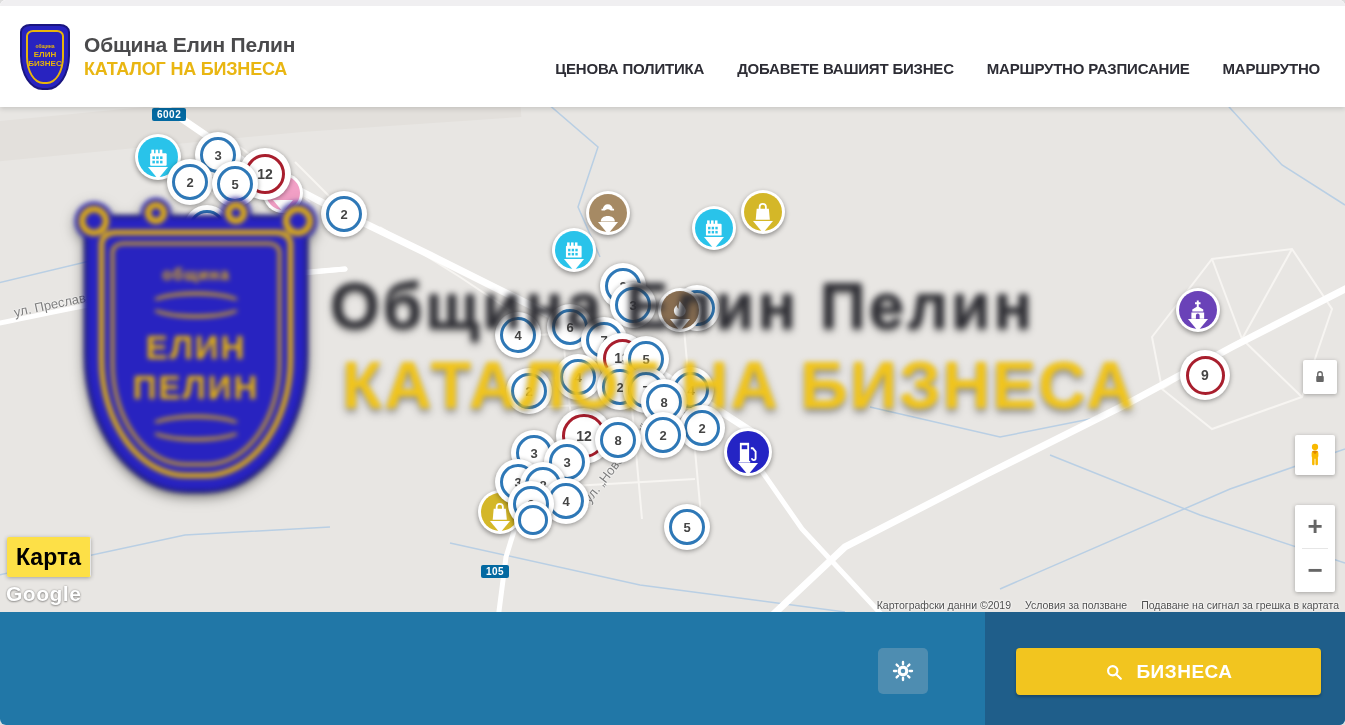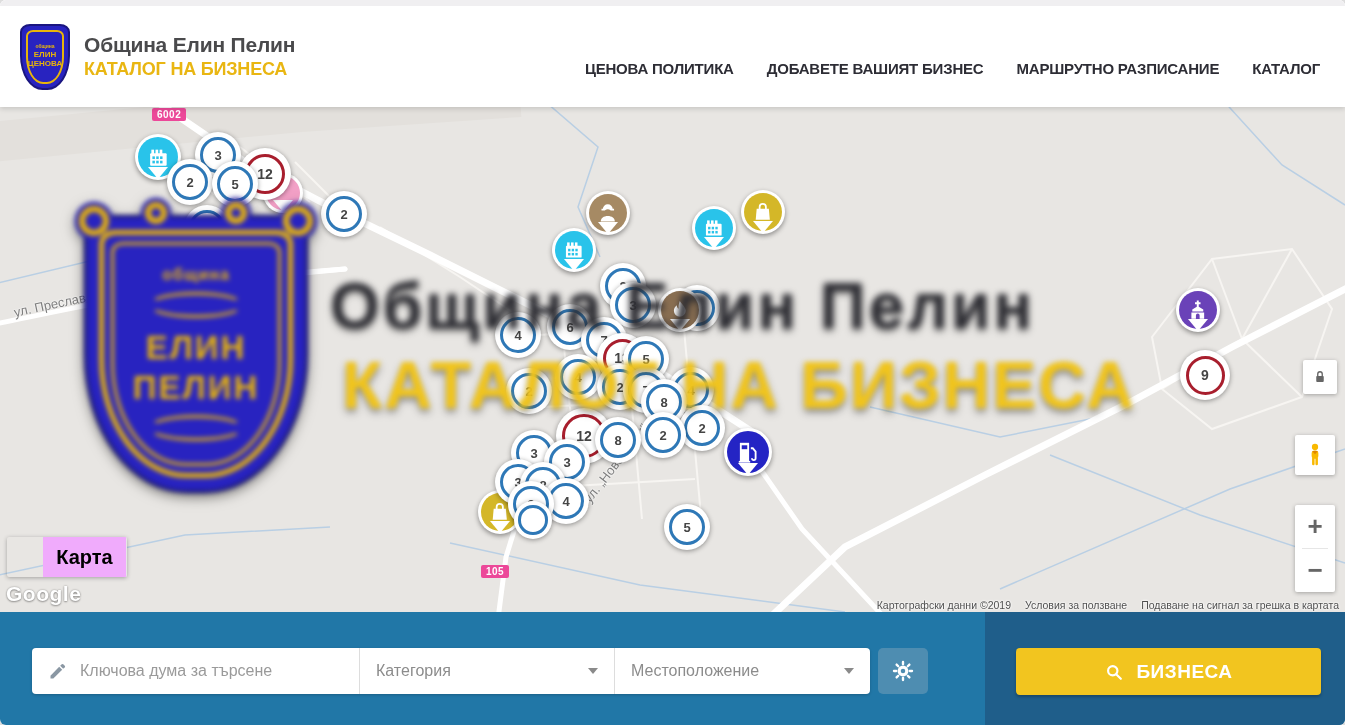--- a/index.html
+++ b/index.html
@@ -26,21 +26,21 @@
   nav a { font-size:15px; font-weight:bold; color:#2d2d35; text-decoration:none;
           margin-left:33px; letter-spacing:-0.2px; white-space:nowrap;margin-top:24px; }
 
   
   #map { position:absolute; top:107px; left:0; width:1345px; height:505px;
          background:#e8e6e3; overflow:hidden; cursor:grab; }
   #map-bg { position:absolute; top:0; left:0; z-index:0; }
 
   .street-label { position:absolute; font-size:13px; color:#7e7e7e; white-space:nowrap;
                   z-index:5; text-shadow:0 0 2px #fff, 0 0 2px #fff; }
-  .road-badge { position:absolute; background:#ec4899; color:#fff; font-size:10px; font-weight:bold;
+  .road-badge { position:absolute; background:#0369a1; color:#fff; font-size:10px; font-weight:bold;
                 padding:1px 5px; border-radius:2px; z-index:6; letter-spacing:.5px; }
 
   
   .cluster { position:absolute; background:#fff; border-radius:50%;
              box-shadow:0 1px 5px rgba(0,0,0,.4); display:flex; align-items:center; justify-content:center; cursor:pointer; }
   .cluster .ring { width:78%; height:78%; border-radius:50%; border:3px solid #2e78b7;
                    display:flex; align-items:center; justify-content:center;
                    font-size:13px; font-weight:bold; color:#454545; }
   .cluster.red .ring { border-color:#a81e2d; font-size:14px; }
   .pin { position:absolute; background:#fff; border-radius:50%;
@@ -74,22 +74,22 @@
   .wm-scroll.c2 { right:58px; top:-16px; width:22px; height:22px; }
   .wm-org { margin-top:48px; color:#e8b50a; font-size:16px; font-weight:bold; letter-spacing:1px; }
   .wm-orn { width:96px; height:26px; border:3px solid #e8b50a; border-radius:50%;
             border-left-color:transparent; border-right-color:transparent; margin-top:8px; }
   .wm-nm { color:#e8b50a; font-size:33px; font-weight:bold; line-height:1.2; letter-spacing:2px; }
   .wm-nm.first { margin-top:10px; }
 
   
   .map-type { position:absolute; left:7px; top:430px; display:flex; z-index:600;
               box-shadow:0 1px 4px rgba(0,0,0,.3); border-radius:2px; overflow:hidden; }
-  .map-type > div { background:#f0abfc; height:40px; display:flex; align-items:center; justify-content:center;
-                    font-size:20px; cursor:pointer;margin-left:36px; }
+  .map-type > div { background:#fde047; height:40px; display:flex; align-items:center; justify-content:center;
+                    font-size:23px; cursor:pointer; }
   .mt-map { width:84px; font-weight:bold; color:#000; border-right:1px solid #e6e6e6; }
   .mt-sat { width:100px; color:#666; }
   .google-logo { position:absolute; left:6px; top:475px; z-index:600; font-size:21px; font-weight:bold;
                  color:#fff; letter-spacing:.5px; cursor:pointer;
                  text-shadow:0 0 2px rgba(0,0,0,.35), 0 1px 2px rgba(0,0,0,.3); }
   #attribution { position:absolute; right:6px; top:492px; z-index:600; display:flex; gap:14px; }
   #attribution span { font-size:10.5px; color:#4f4f4f; text-shadow:0 0 2px #fff,0 0 2px #fff,0 0 3px #fff; white-space:nowrap; }
   .ctl { position:absolute; background:#fff; border:none; border-radius:2px; z-index:600;
          box-shadow:0 1px 4px rgba(0,0,0,.3); cursor:pointer;
          display:flex; align-items:center; justify-content:center; }
@@ -130,32 +130,32 @@
 <body>
 
 <div id="app">
 
   <header>
     <div class="logo">
       <div class="crest-mini">
         <div class="frame"></div>
         <span class="org">община</span>
         <span class="nm">ЕЛИН</span>
-        <span class="nm">ЦЕНОВА</span>
+        <span class="nm">БИЗНЕС</span>
       </div>
       <div class="logo-text">
         <div class="logo-title">Община Елин Пелин</div>
         <div class="logo-subtitle">КАТАЛОГ НА БИЗНЕСА</div>
       </div>
     </div>
     <nav id="main-nav">
         <a href="#">ЦЕНОВА ПОЛИТИКА</a>
         <a href="#">ДОБАВЕТЕ ВАШИЯТ БИЗНЕС</a>
         <a href="#">МАРШРУТНО РАЗПИСАНИЕ</a>
-        <a href="#">КАТАЛОГ</a>
+        <a href="#">МАРШРУТНО</a>
       </nav>
   </header>
 
   <div id="map">
     <svg id="map-bg" width="1345" height="505" viewBox="0 0 1345 505">
       <rect width="1345" height="505" fill="#e8e6e3"></rect>
       <path d="M-10 35 L300 5 L520 -10" stroke="#e3e0dc" stroke-width="40" fill="none"></path>
 
       <g stroke="#b9cfe4" stroke-width="1.5" fill="none">
         <path d="M-10 178 L140 142 L310 122"></path>
@@ -453,37 +453,20 @@
     </button>
     <div class="ctl ctl-zoom">
       <div class="zbtn">+</div>
       <div class="zdiv"></div>
       <div class="zbtn">−</div>
     </div>
   </div>
 
   <div id="searchbar">
     <div class="sb-right-bg"></div>
-    <div class="sb-box">
-      <div class="sb-field f-keyword">
-        <svg viewBox="0 0 24 24">
-          <path fill="#8a97a3" d="M3 17.6V21h3.4L17 10.6 13.4 7z"></path>
-          <path fill="#8a97a3" d="M14.6 5.8l3.6 3.6 1.9-1.9a1.3 1.3 0 000-1.8l-1.8-1.8a1.3 1.3 0 00-1.8 0z"></path>
-        </svg>
-        <input type="text" placeholder="Ключова дума за търсене" style="">
-      </div>
-      <div class="sb-field f-cat">
-        <span class="sel-label">Категория</span>
-        <span class="caret"></span>
-      </div>
-      <div class="sb-field f-loc">
-        <span class="sel-label">Местоположение</span>
-        <span class="caret"></span>
-      </div>
-    </div>
     <button class="gear-btn">
       <svg viewBox="0 0 24 24">
         <g fill="#fff">
           <rect x="10.9" y="2.6" width="2.2" height="4.2" rx="1" transform="rotate(0 12 12)"></rect>
           <rect x="10.9" y="2.6" width="2.2" height="4.2" rx="1" transform="rotate(45 12 12)"></rect>
           <rect x="10.9" y="2.6" width="2.2" height="4.2" rx="1" transform="rotate(90 12 12)"></rect>
           <rect x="10.9" y="2.6" width="2.2" height="4.2" rx="1" transform="rotate(135 12 12)"></rect>
           <rect x="10.9" y="2.6" width="2.2" height="4.2" rx="1" transform="rotate(180 12 12)"></rect>
           <rect x="10.9" y="2.6" width="2.2" height="4.2" rx="1" transform="rotate(225 12 12)"></rect>
           <rect x="10.9" y="2.6" width="2.2" height="4.2" rx="1" transform="rotate(270 12 12)"></rect>

